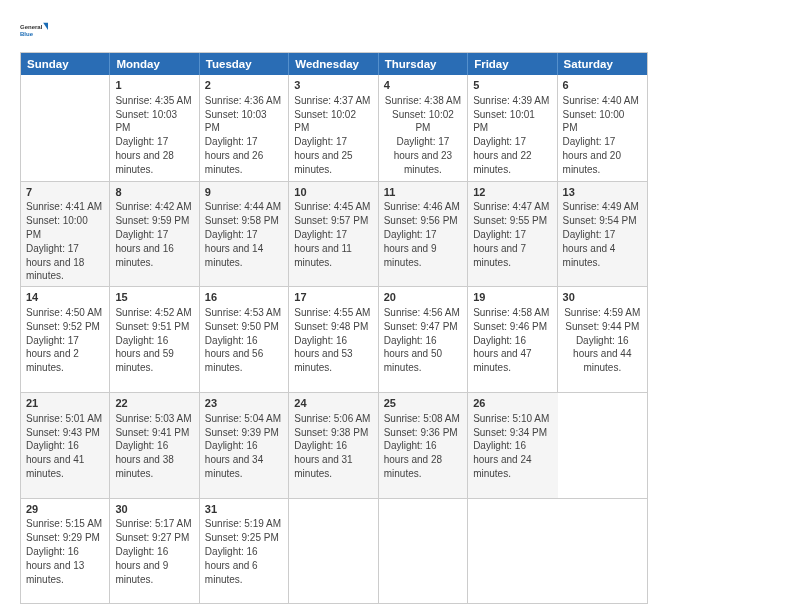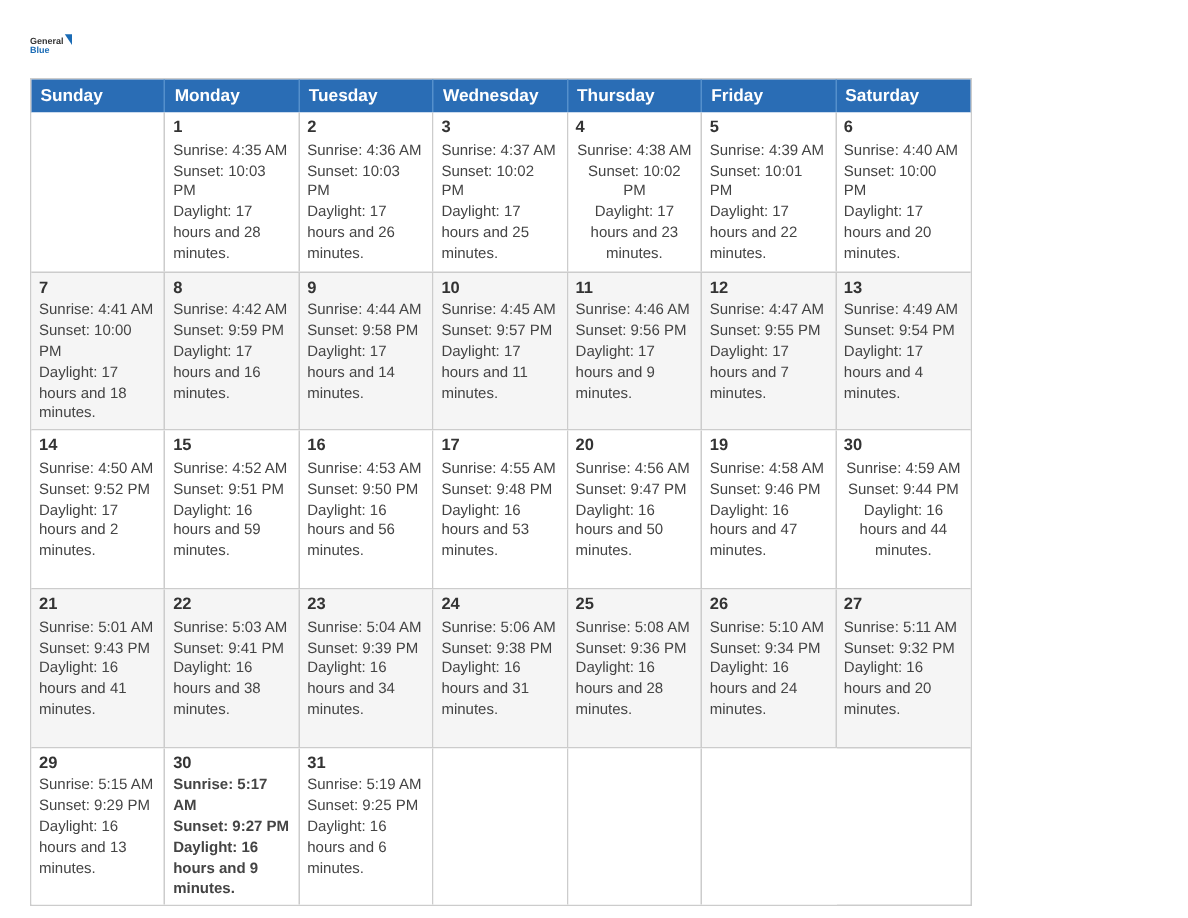--- a/index.html
+++ b/index.html
@@ -293,37 +293,31 @@
             <div class="info" style="white-space: pre-line;">Sunrise: 5:08 AM
 Sunset: 9:36 PM
 Daylight: 16 hours and 28 minutes.</div>
           </div>
           <div class="cal-cell">
             <span class="day-num">26</span>
             <div class="info" style="white-space: pre-line;">Sunrise: 5:10 AM
 Sunset: 9:34 PM
 Daylight: 16 hours and 24 minutes.</div>
           </div>
-          <div class="cal-cell">
-            <span class="day-num">27</span>
-            <div class="info" style="white-space: pre-line;">Sunrise: 5:11 AM
-Sunset: 9:32 PM
-Daylight: 16 hours and 20 minutes.</div>
-          </div>
         </div>
         <div class="cal-row">
           <div class="cal-cell">
             <span class="day-num">29</span>
             <div class="info" style="white-space: pre-line;">Sunrise: 5:15 AM
 Sunset: 9:29 PM
 Daylight: 16 hours and 13 minutes.</div>
           </div>
           <div class="cal-cell">
             <span class="day-num">30</span>
-            <div class="info" style="white-space: pre-line; font-weight: bold;">Sunrise: 5:17 AM
+            <div class="info" style="white-space: pre-line;">Sunrise: 5:17 AM
 Sunset: 9:27 PM
 Daylight: 16 hours and 9 minutes.</div>
           </div>
           <div class="cal-cell">
             <span class="day-num">31</span>
             <div class="info" style="white-space: pre-line;">Sunrise: 5:19 AM
 Sunset: 9:25 PM
 Daylight: 16 hours and 6 minutes.</div>
           </div>
           <div class="cal-cell empty"></div>

